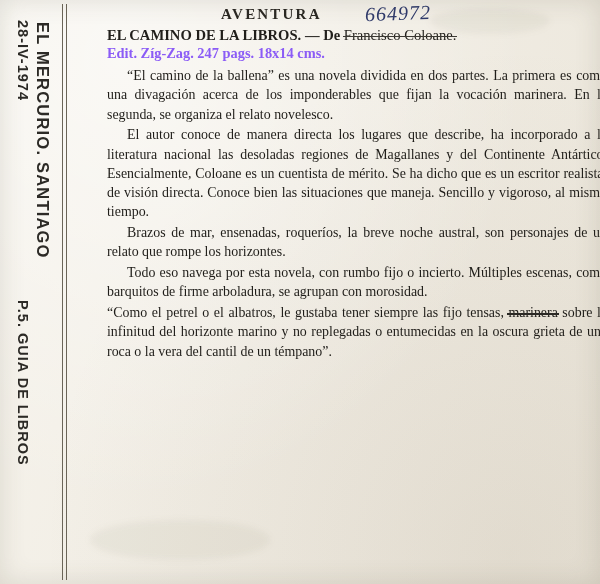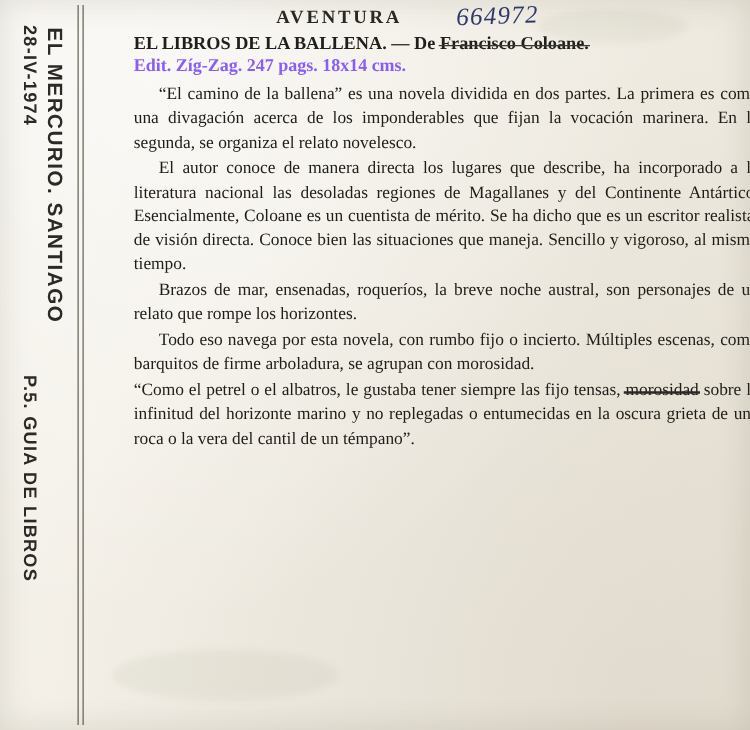--- a/index.html
+++ b/index.html
@@ -116,21 +116,21 @@
     position: absolute;
     left: 6px;
     top: 26px;
     width: 498px;
     font-size: 14.6px;
     font-weight: bold;
     color: #211f1b;
     line-height: 1.28;
   }
   .headline .author {
-    font-weight: bold;
+    font-weight: normal;
     position: relative;
     display: inline-block;
   }
   .headline .author::after {
     content: "";
     position: absolute;
     left: -1px;
     right: -1px;
     top: 52%;
     height: 1px;
@@ -210,34 +210,34 @@
     <div class="vtext stamp-section">P.5. GUIA DE LIBROS</div>
   </div>
 
   <div class="article">
 
     <div class="kicker">AVENTURA</div>
 
     <div class="archive-number">664972</div>
 
     <div class="headline">
-      <span>EL LIBROS DE LA BALLENA.</span>
+      <span>EL CAMINO DE LA LIBROS.</span>
       <span>— De</span>
       <span class="author">Francisco Coloane.</span>
     </div>
 
     <div class="subline">Edit. Zíg-Zag. 247 pags. 18x14 cms.</div>
 
     <div class="body">
       <p>“El camino de la ballena” es una novela dividida en dos partes. La primera es como una divagación acerca de los imponderables que fijan la vocación marinera. En la segunda, se organiza el relato novelesco.</p>
       <p>El autor conoce de manera directa los lugares que describe, ha incorporado a la literatura nacional las desoladas regiones de Magallanes y del Continente Antártico. Esencialmente, Coloane es un cuentista de mérito. Se ha dicho que es un escritor realista, de visión directa. Conoce bien las situaciones que maneja. Sencillo y vigoroso, al mismo tiempo.</p>
       <p>Brazos de mar, ensenadas, roqueríos, la breve noche austral, son personajes de un relato que rompe los horizontes.</p>
       <p>Todo eso navega por esta novela, con rumbo fijo o incierto. Múltiples escenas, como barquitos de firme arboladura, se agrupan con morosidad.</p>
       <p class="noindent">
         <span>“Como el petrel o el albatros, le gustaba tener siempre las fijo tensas,</span>
-        <span class="strike">morosidad</span>
+        <span class="strike">marinera</span>
         <span>sobre la infinitud del horizonte marino y no replegadas o entumecidas en la oscura grieta de una roca o la vera del cantil de un témpano”.</span>
       </p>
     </div>
   </div>
 
   <div class="edge-shadow"></div>
 </div>
 
 </body></html>

